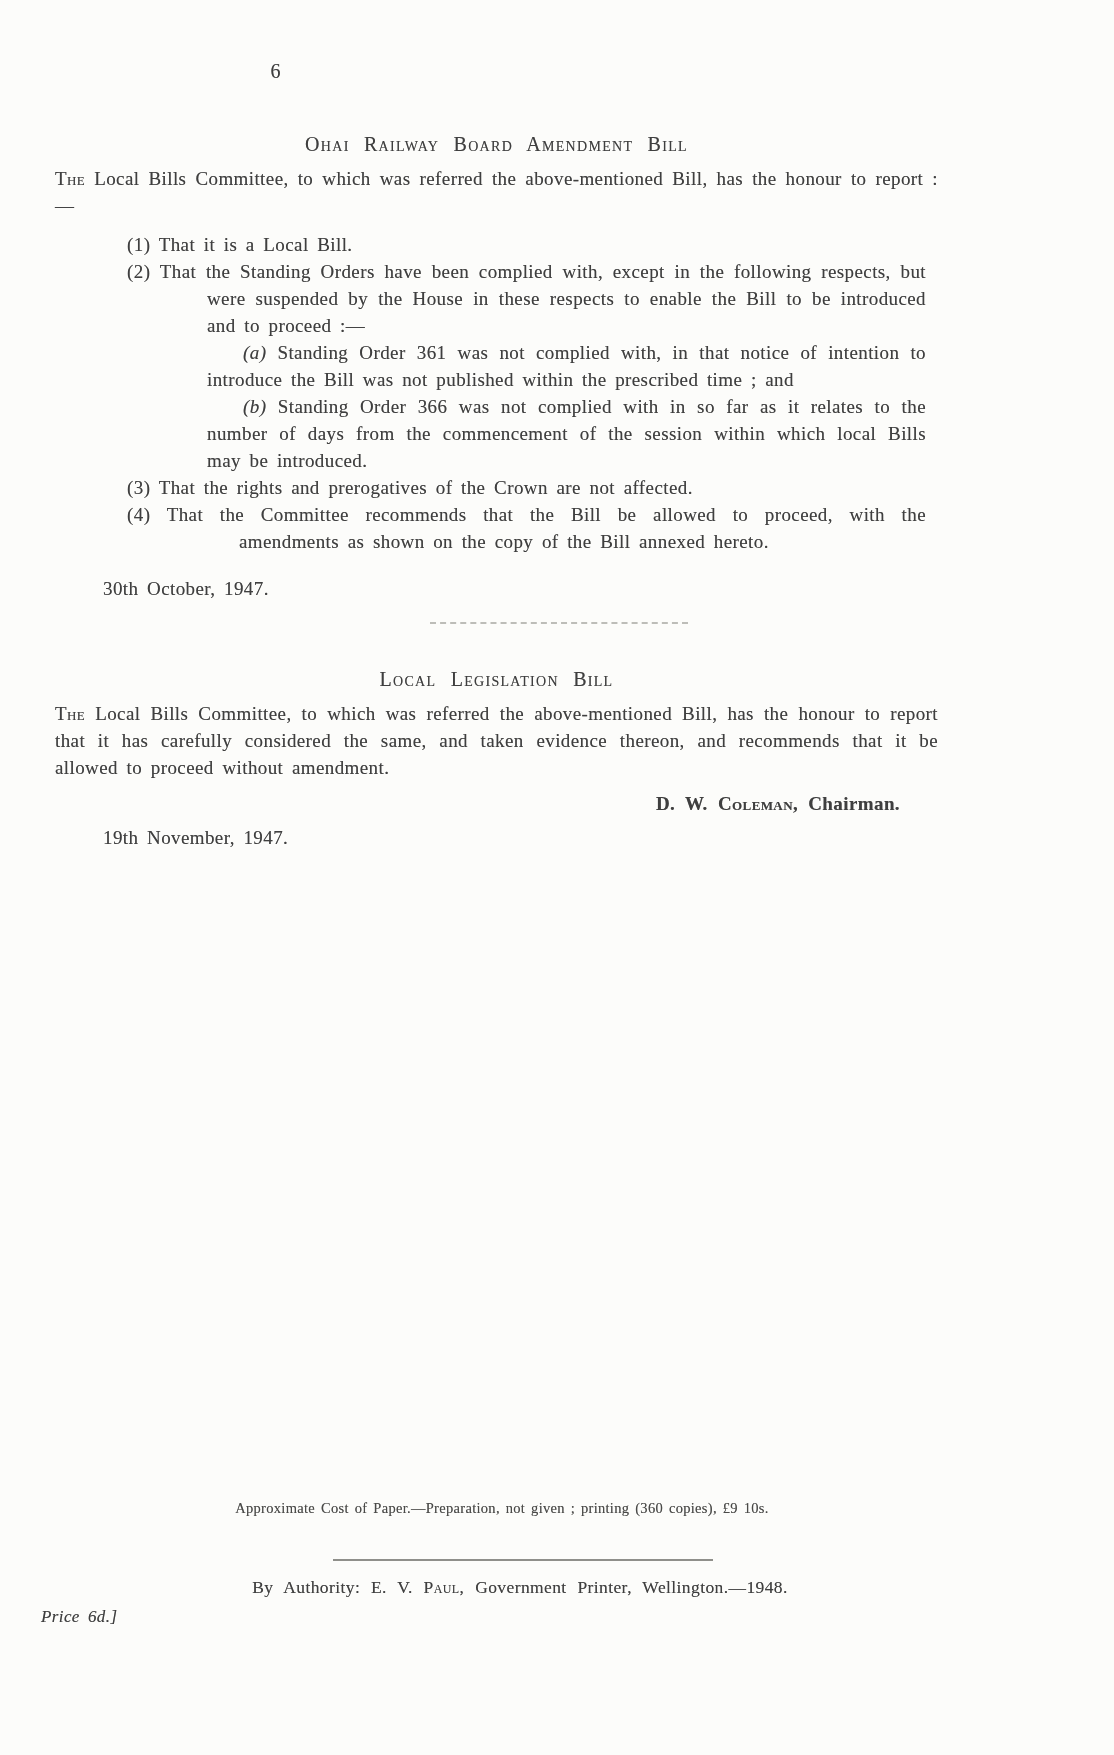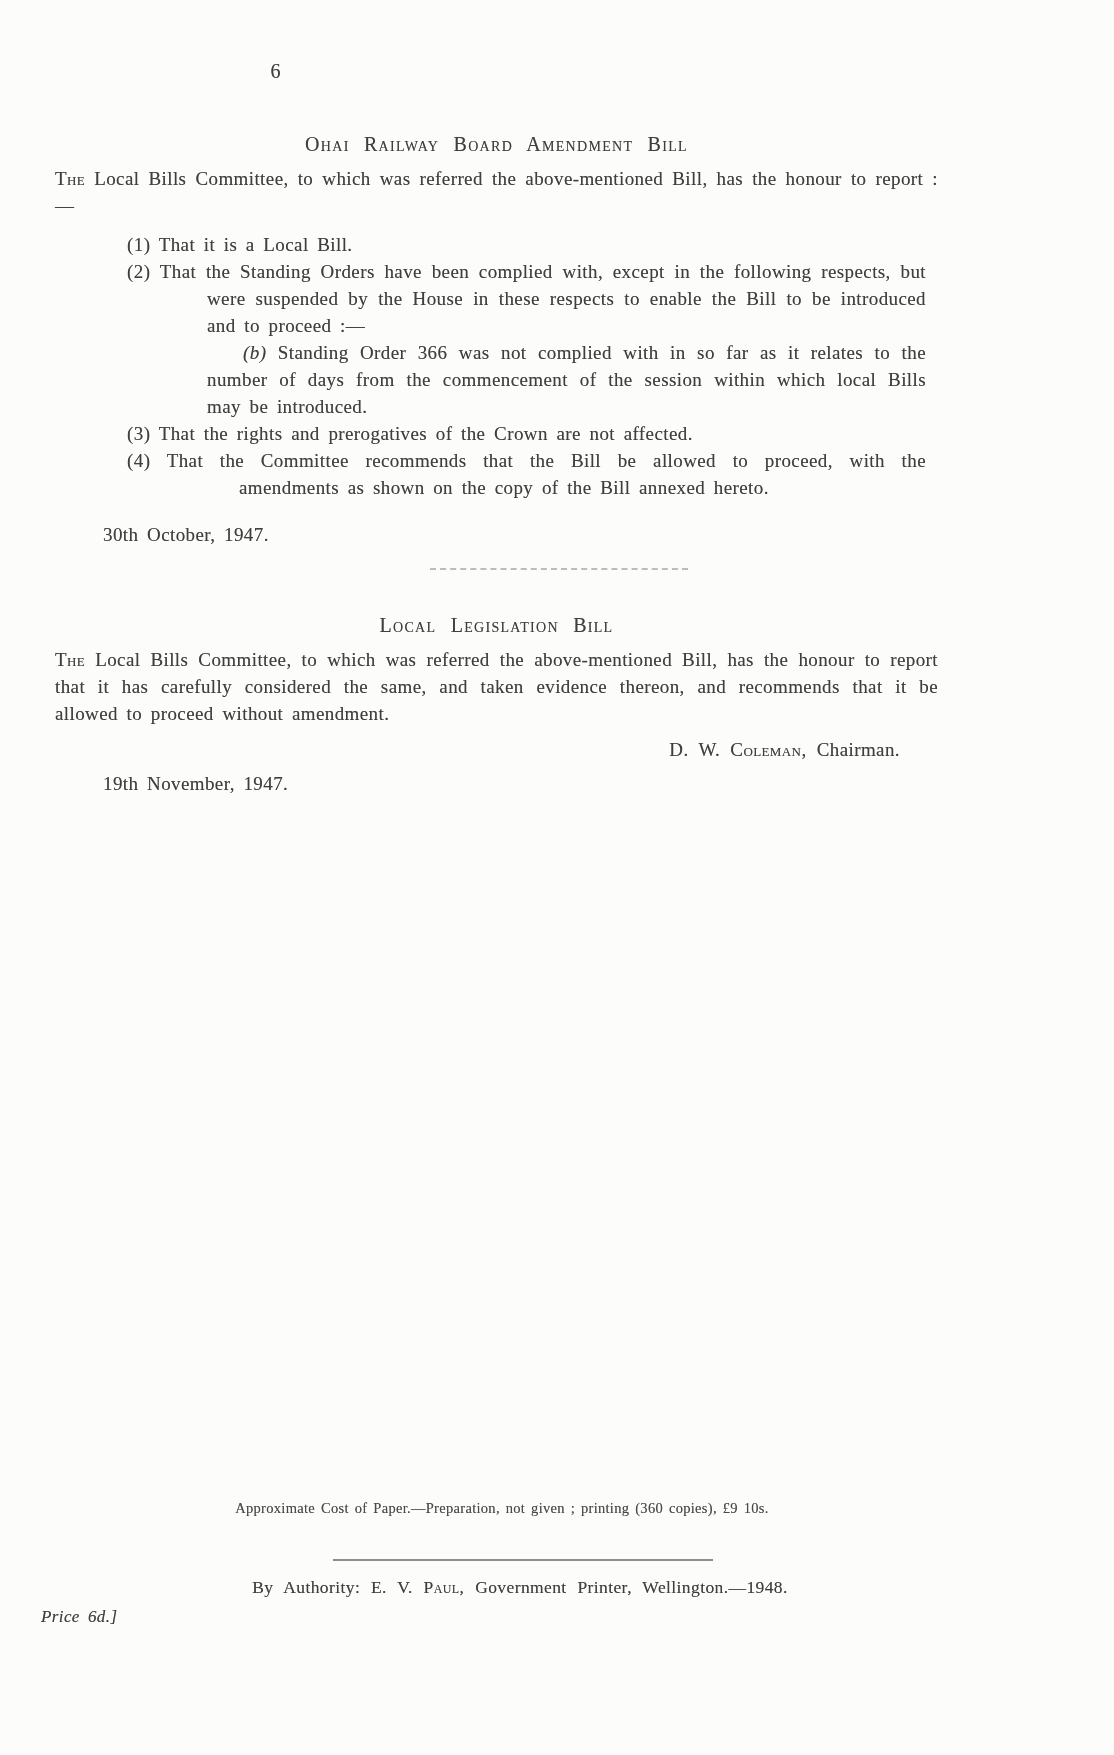--- a/index.html
+++ b/index.html
@@ -68,20 +68,21 @@
   }
 
   .doc-title.second { margin-top: 42px; }
 
   .body2 { margin: 7px 0 0 0; text-align: justify; }
 
   .signature {
     margin: 9px 38px 0 0;
     text-align: right;
     word-spacing: 5px;
+    font-weight: bold;
   }
 
   .date-line2 { margin: 7px 0 0 48px; }
 
   .cost-note {
     position: absolute;
     top: 1483px;
     left: 0;
     width: 1004px;
     text-align: center;
@@ -134,20 +135,21 @@
   </div>
 
   <h1 class="doc-title">Ohai Railway Board Amendment Bill</h1>
 
   <p class="intro"><span class="lead-sc">The</span><span> Local Bills Committee, to which was referred the above-mentioned Bill, has the honour to report :—</span></p>
 
   <ol class="report-list">
     <li class="item"><span class="inum">(1)</span> <span>That it is a Local Bill.</span></li>
 
     <li class="item"><span class="inum">(2)</span> <span>That the Standing Orders have been complied with, except in the following respects, but were suspended by the House in these respects to enable the Bill to be introduced and to proceed :—</span>
+      <div class="subitem"><span class="inum">(a)</span> <span>Standing Order 361 was not complied with, in that notice of intention to introduce the Bill was not published within the prescribed time ; and</span></div>
       <div class="subitem"><span class="inum">(b)</span> <span>Standing Order 366 was not complied with in so far as it relates to the number of days from the commencement of the session within which local Bills may be introduced.</span></div>
     </li>
 
     <li class="item"><span class="inum">(3)</span> <span>That the rights and prerogatives of the Crown are not affected.</span></li>
 
     <li class="item deep"><span class="inum">(4)</span> <span>That the Committee recommends that the Bill be allowed to proceed, with the amendments as shown on the copy of the Bill annexed hereto.</span></li>
   </ol>
 
   <p class="date-line">30th October, 1947.</p>
 

